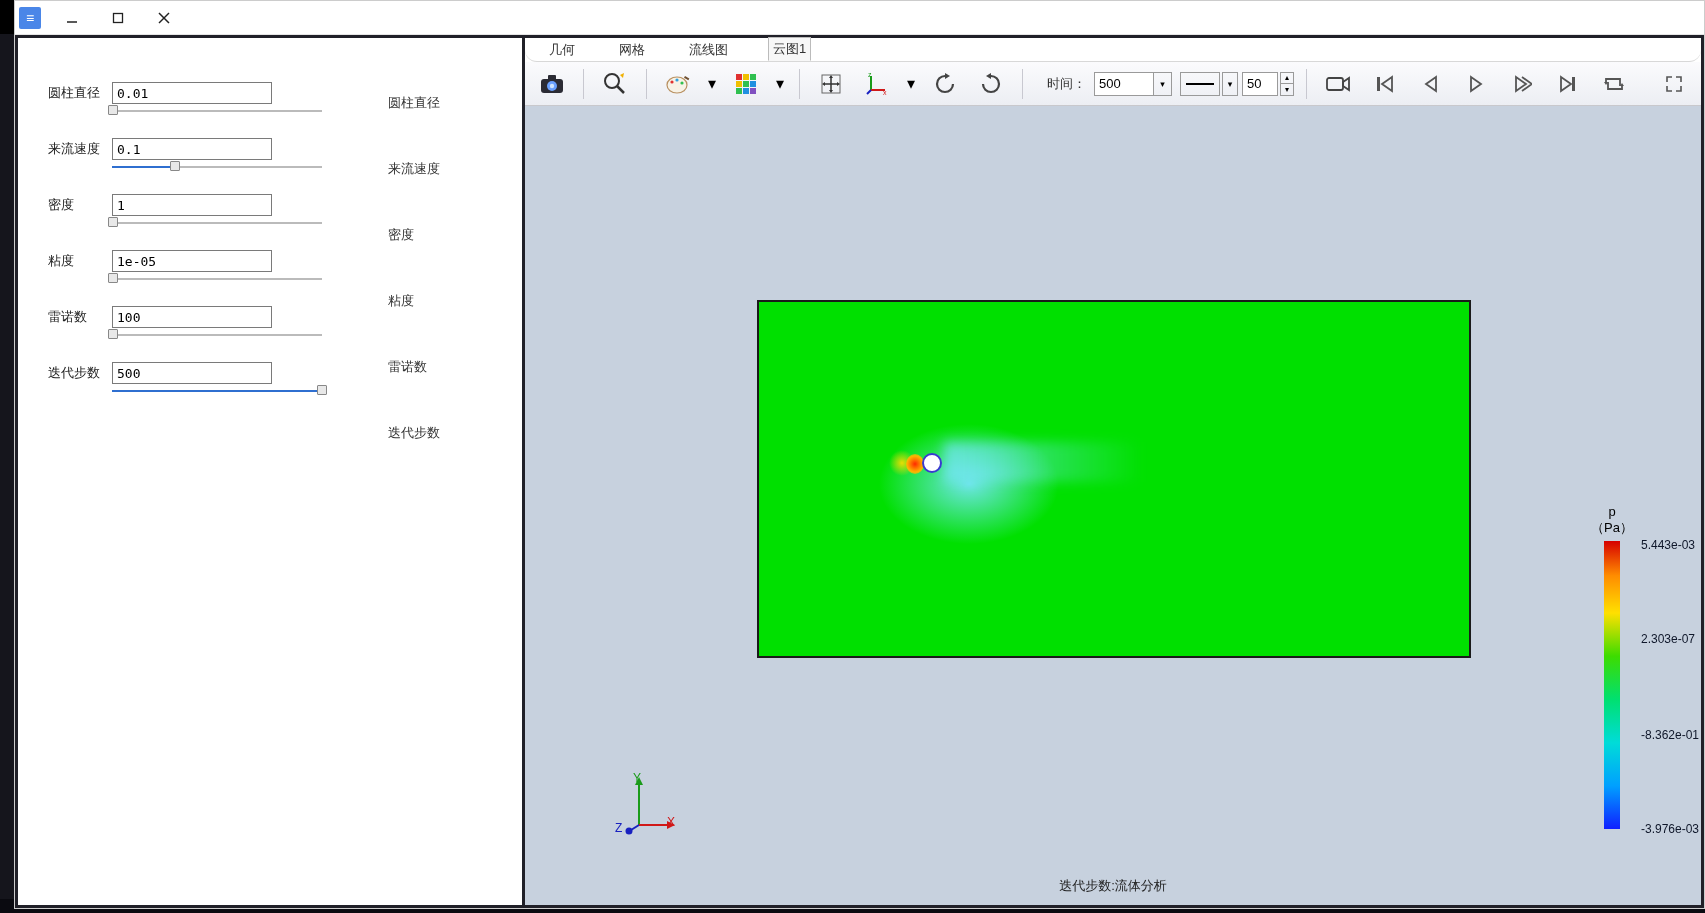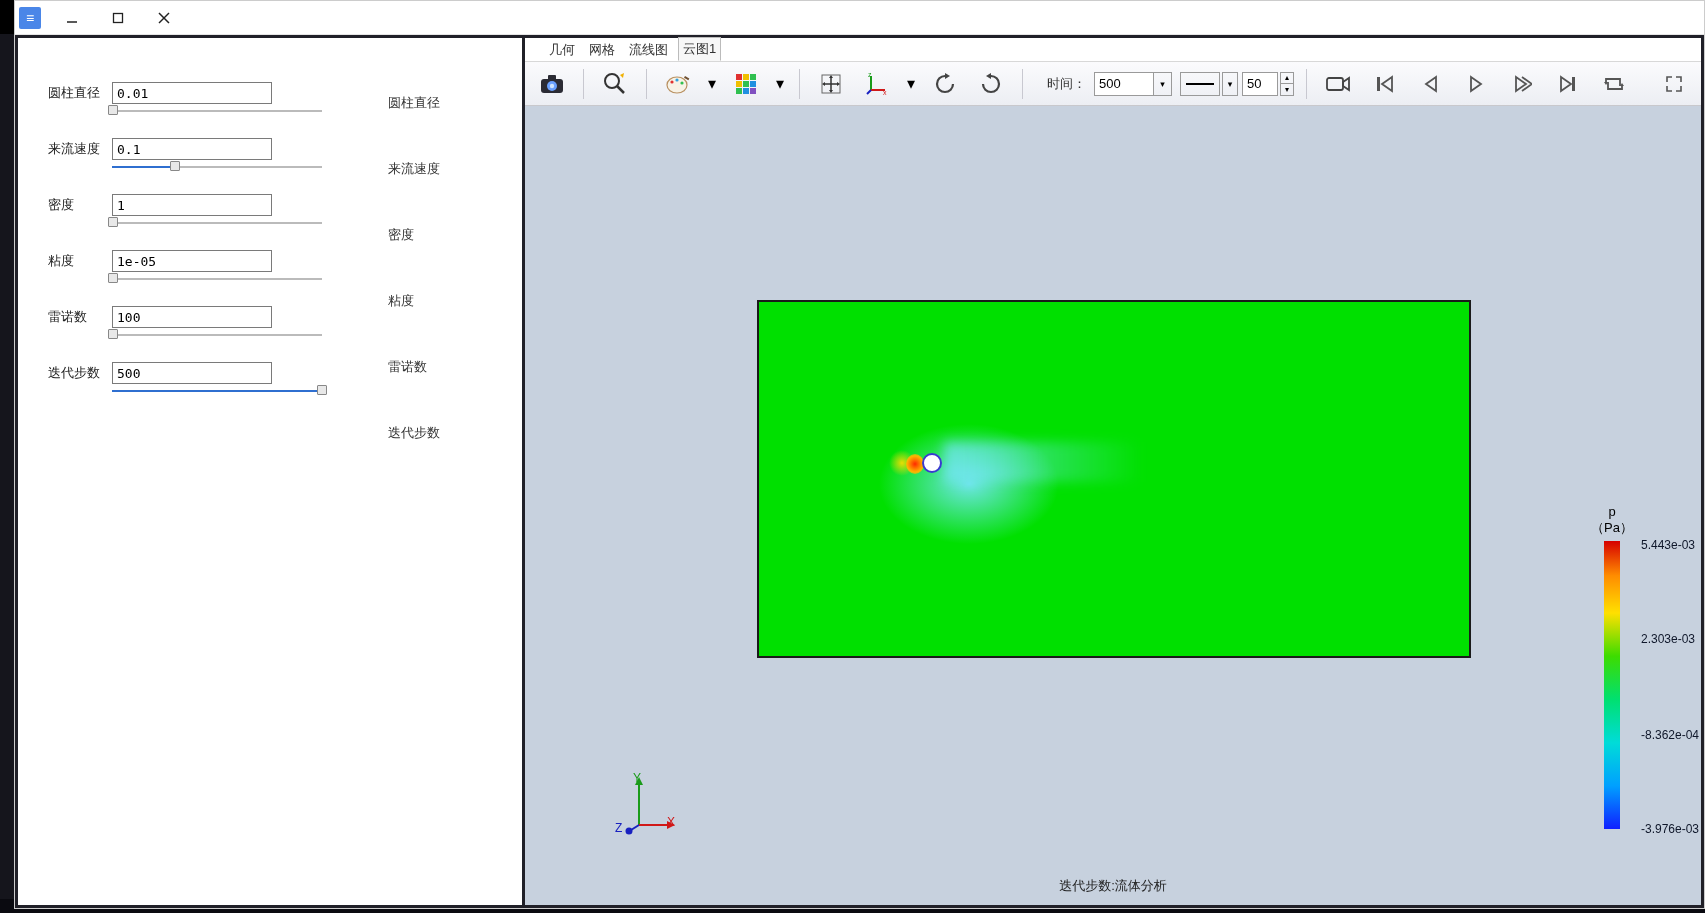--- a/index.html
+++ b/index.html
@@ -49,21 +49,21 @@
 .action-buttons button {
   display:block; margin-bottom: 36px; width: 82px; height: 26px;
   background: linear-gradient(#f8f8f8,#e8e8e8); border:1px solid #8a8a8a;
   font-size:13px; cursor:pointer;
 }
 
 .right-area {
   flex:1; display:flex; flex-direction:column; border: 3px solid #202028; border-left:none;
   border-top: 3px solid #202028;
 }
-.tabs { height: 24px; display:flex; align-items:flex-end; padding-left:20px; font-size:13px; gap: 6px; background:#fff; border-bottom:1px solid #d8d8d8; }
+.tabs { height: 24px; display:flex; align-items:flex-end; padding-left:20px; font-size:13px; gap: 36px; background:#fff; border-bottom:1px solid #d8d8d8;border-radius:12px; }
 .tabs .tab { padding: 2px 4px; color:#333; cursor:pointer; }
 .tabs .tab.active { border:1px solid #bbb; border-bottom:1px solid #f7f7f7; background:#f7f7f7; }
 
 .toolbar {
   height: 44px; display:flex; align-items:center; padding: 0 8px; gap: 8px;
   background: linear-gradient(#fbfbfd,#eceef3); border-bottom:1px solid #c8c8cc;
 }
 .tb-btn {
   width: 38px; height: 34px; display:flex; align-items:center; justify-content:center;
   border:1px solid transparent; border-radius:3px; cursor:pointer;
@@ -409,22 +409,22 @@
         <div class="status-text">迭代步数:流体分析</div>
 
         <div class="legend">
           <div class="var">p</div>
           <div class="unit">（Pa）</div>
           <div class="bar-wrap">
               <div class="bar"></div>
             </div>
           <div class="labels">
             <div style="top:-6px">5.443e-03</div>
-            <div style="top:88px">2.303e-03</div>
-            <div style="top:184px">-8.362e-04</div>
+            <div style="top:88px">2.303e-07</div>
+            <div style="top:184px">-8.362e-01</div>
             <div style="top:278px">-3.976e-03</div>
           </div>
         </div>
       </div>
 
     </div>
   </div>
 </div>
 
 </body></html>

